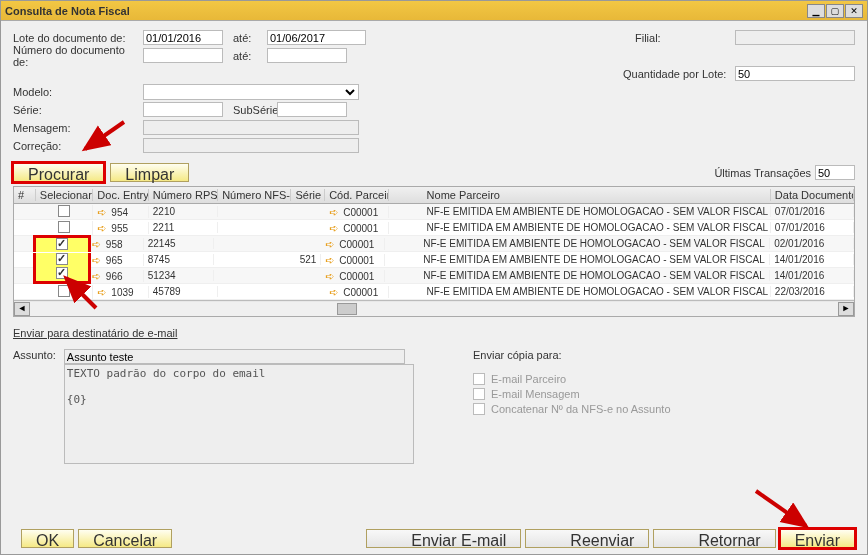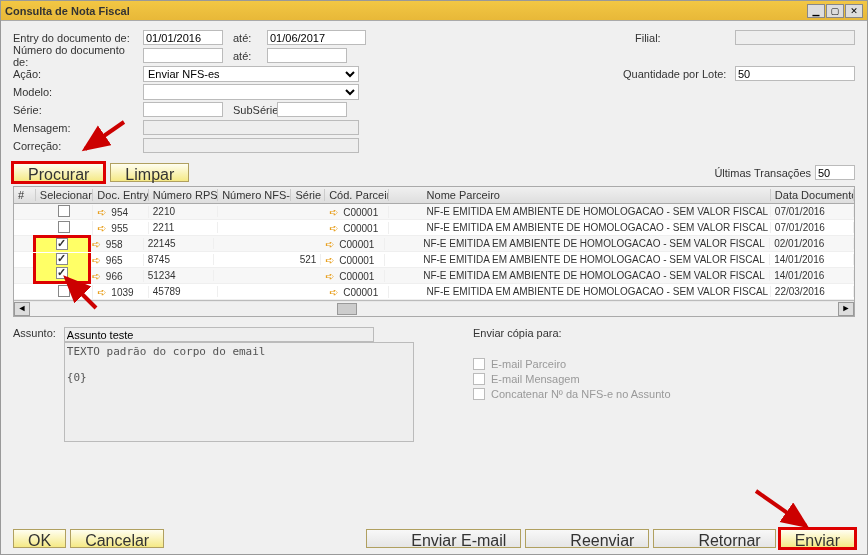--- a/index.html
+++ b/index.html
@@ -171,21 +171,21 @@
       font-size: 11px;
       padding: 2px;
       resize: none;
       color: #555;
     }
     .checkbox-item { display:flex; align-items:center; gap:6px; margin-bottom:3px; color:#999; }
     .checkbox-item .checkbox { border-color:#bbb; }
     .footer {
       position: absolute;
       bottom: 6px;
-      left: 12px;
+      left: 20px;
       right: 12px;
       display: flex;
       align-items: center;
     }
     .footer-right { margin-left: auto; display:flex; gap:4px; }
     .red-arrow {
       position: absolute;
       pointer-events: none;
     }
   </style>
@@ -197,45 +197,39 @@
   <div class="window-controls">
     <div class="window-btn">▁</div>
     <div class="window-btn">▢</div>
     <div class="window-btn">✕</div>
   </div>
 </div>
 
 <div class="form-area">
   <div class="form-row">
     <div class="left-col" style="display:flex;align-items:center;">
-      <span class="form-label" style="width:130px;">Entry do documento de:</span>
+      <span class="form-label" style="width:130px;">Lote do documento de:</span>
       <input class="form-input" style="width: 80px;" value="01/01/2016">
       <span class="form-label" style="width:44px;padding-left:10px;">até:</span>
       <input class="form-input" style="width: 99px;" value="01/06/2017">
     </div>
     <div class="right-col">
       <span class="form-label" style="width:100px;">Filial:</span>
       <input class="form-input readonly" style="width: 120px;">
     </div>
   </div>
   <div class="form-row">
     <div class="left-col" style="display:flex;align-items:center;">
       <span class="form-label" style="width:130px;">Número do documento de:</span>
       <input class="form-input" style="width: 80px;">
       <span class="form-label" style="width:44px;padding-left:10px;">até:</span>
       <input class="form-input" style="width: 80px;">
     </div>
   </div>
   <div class="form-row">
-    <div class="left-col" style="display:flex;align-items:center;">
-      <span class="form-label" style="width:130px;">Ação:</span>
-      <select class="form-select" style="width:216px;">
-        <option>Enviar NFS-es</option>
-      </select>
-    </div>
     <div class="right-col">
       <span class="form-label" style="width:112px;">Quantidade por Lote:</span>
       <input class="form-input" style="width: 120px;" value="50">
     </div>
   </div>
   <div class="form-row">
     <div class="left-col" style="display:flex;align-items:center;">
       <span class="form-label" style="width:130px;">Modelo:</span>
       <select class="form-select" style="width:216px;"><option></option></select>
     </div>
@@ -350,34 +344,35 @@
   <div class="hscroll">
     <div class="hscroll-btn">◄</div>
     <div class="hscroll-track">
       <div class="hscroll-thumb"></div>
     </div>
     <div class="hscroll-btn">►</div>
   </div>
 </div>
 
 <div class="email-section">
+  <span class="email-link">Enviar para destinatário de e-mail</span>
   <div class="email-body">
     <div class="email-left">
       <div style="display:flex;align-items:flex-start;gap:8px;">
         <span class="form-label" style="width:50px;">Assunto:</span>
         <div>
-          <input class="form-input readonly" style="width: 310px;" value="Assunto teste">
+          <input class="form-input readonly" style="width: 341px;" value="Assunto teste">
           <textarea class="textarea" readonly="" style="">TEXTO padrão do corpo do email
 
 {0}</textarea>
         </div>
       </div>
     </div>
     <div class="email-right">
-      <div class="form-label" style="color:#333;margin-bottom:19px;">Enviar cópia para:</div>
+      <div class="form-label" style="color:#333;margin-bottom:12px;">Enviar cópia para:</div>
       <div class="checkbox-item">
         <span class="checkbox"></span>
         <span>E-mail Parceiro</span>
       </div>
       <div class="checkbox-item">
         <span class="checkbox"></span>
         <span>E-mail Mensagem</span>
       </div>
       <div class="checkbox-item">
         <span class="checkbox"></span>

